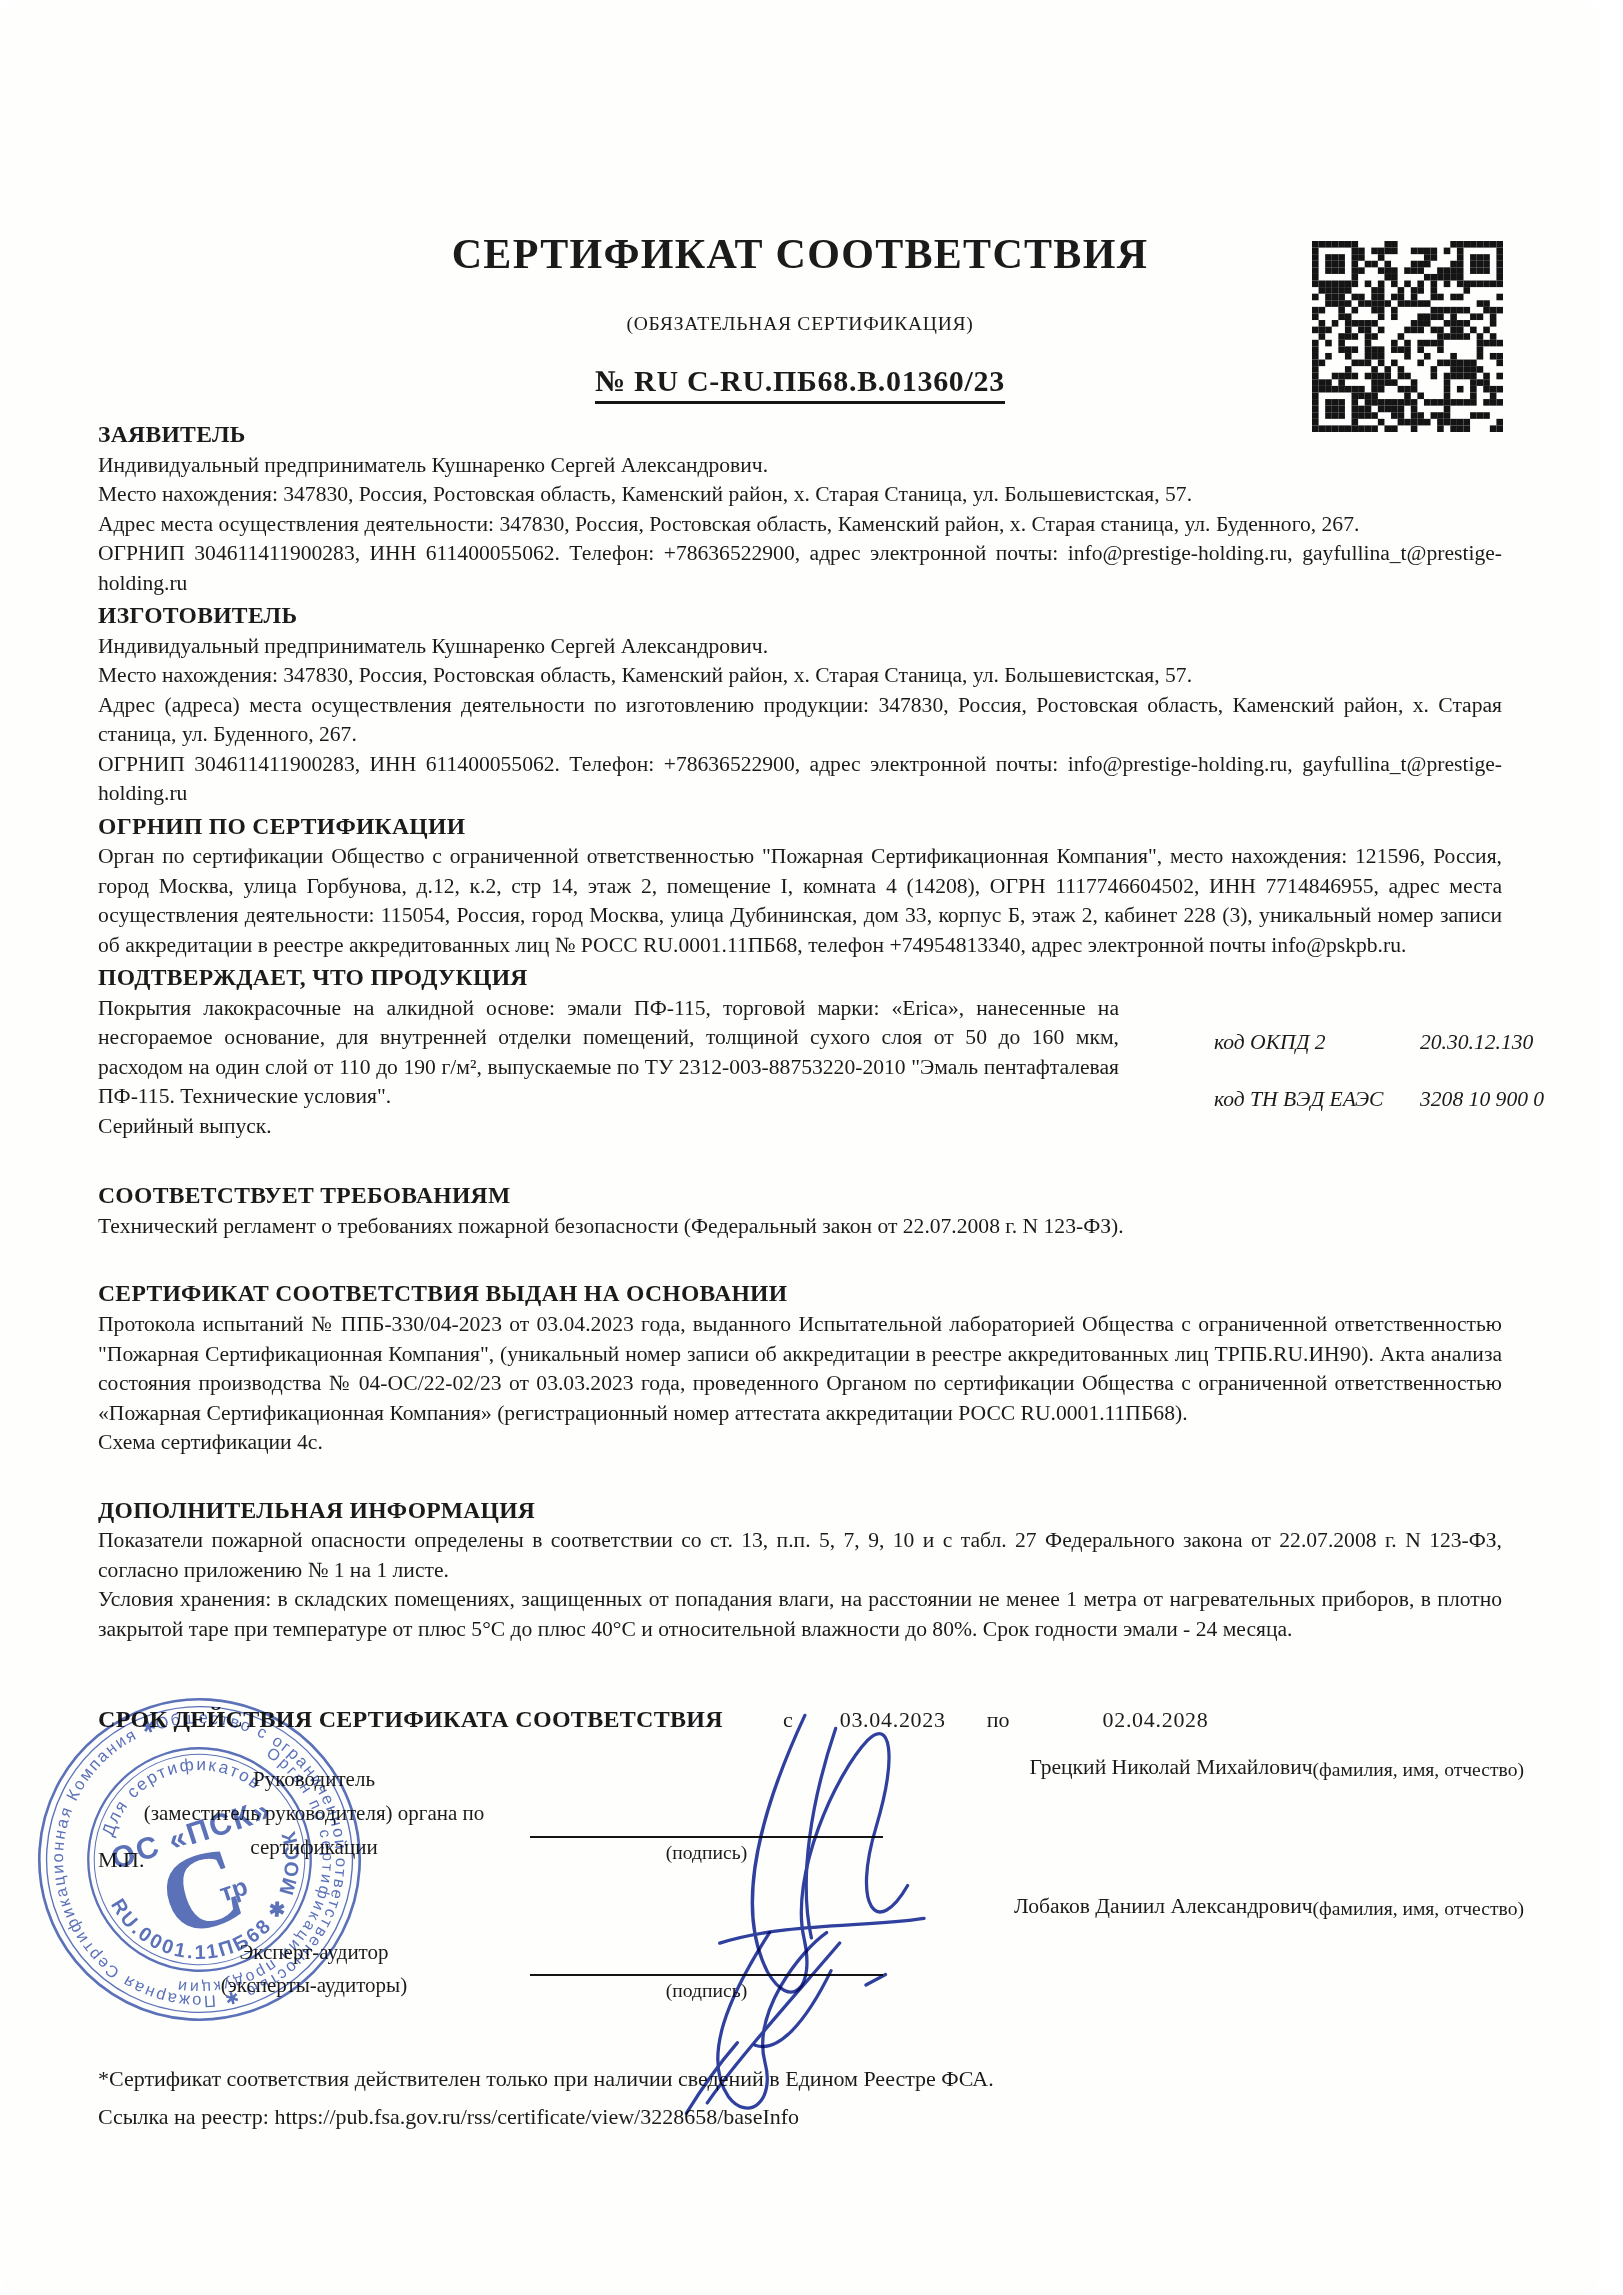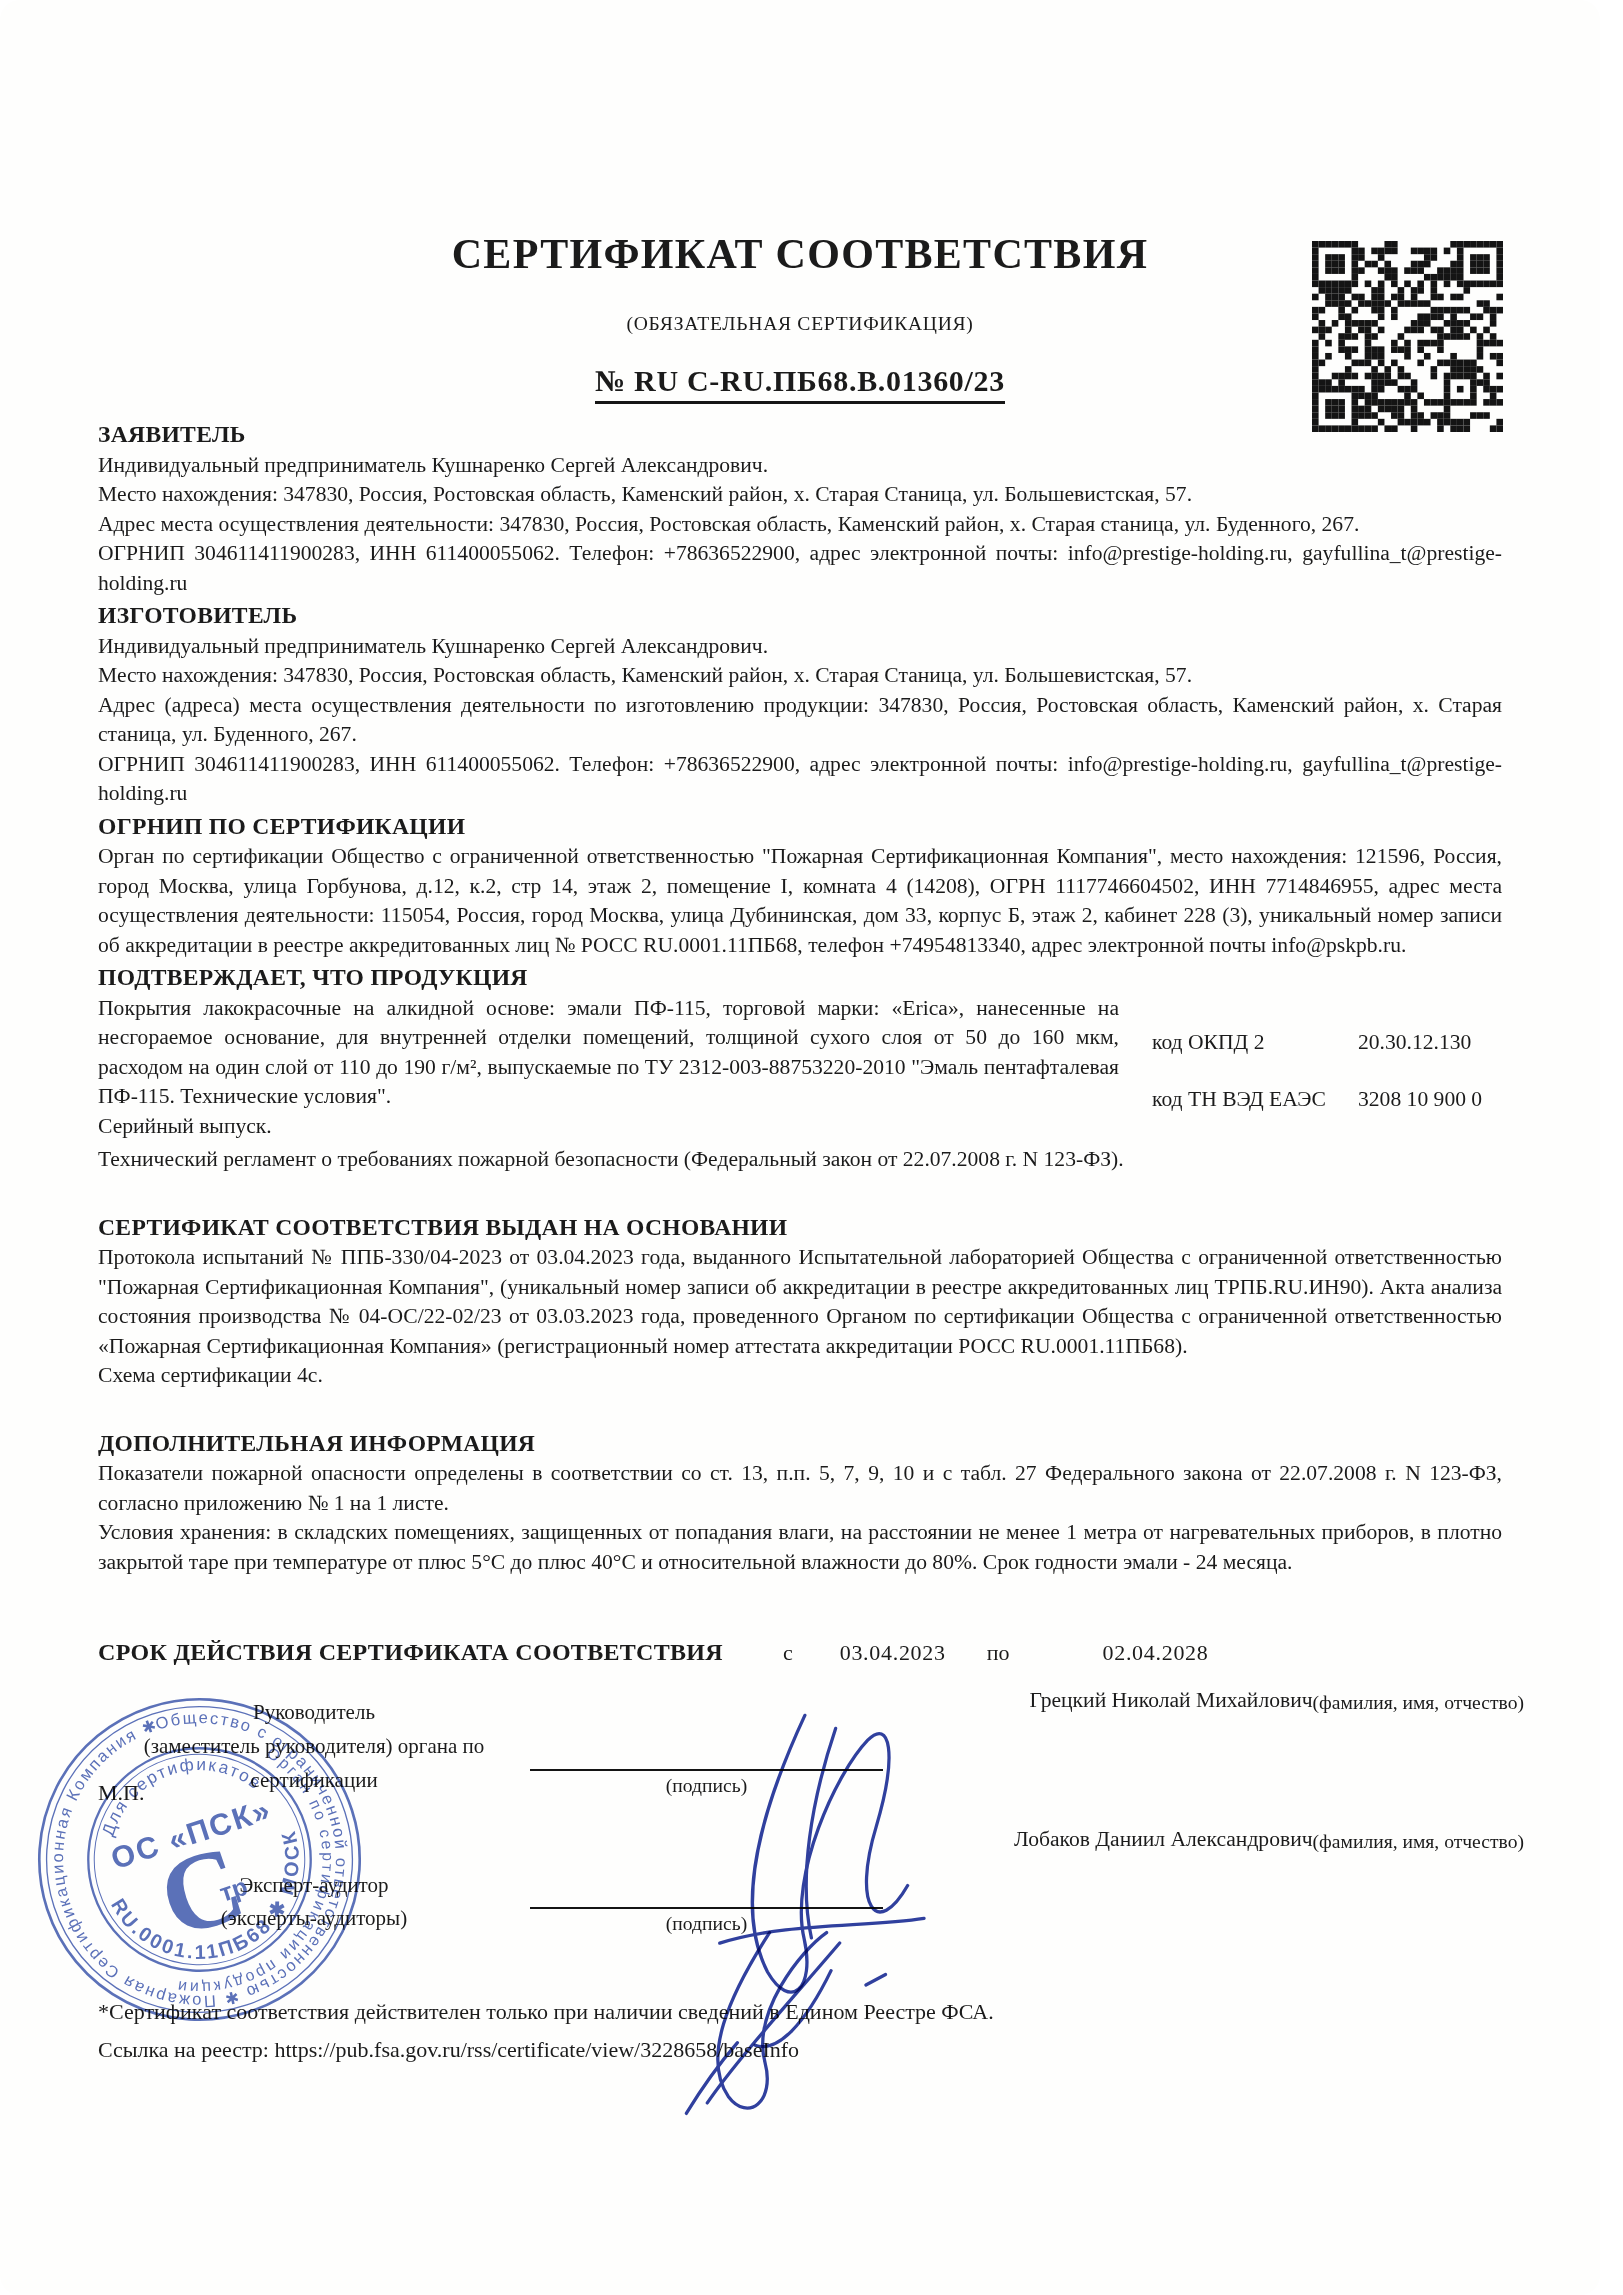--- a/index.html
+++ b/index.html
@@ -19,21 +19,21 @@
   .sec{margin-top:3.9px;}
   .sec h2{margin-bottom:2.6px;}
   .sec-applicant h2{margin-top:17px;}
   .sec-requirements h2{margin-top:41px;}
   .sec-basis h2{margin-top:39px;}
   .sec-additional h2{margin-top:39px;}
   .body-text{font-size:21.6px;line-height:29.5px;text-align:justify;}
   .line{font-size:21.6px;line-height:29.5px;}
   .product-wrap{position:relative;}
   .product-par{width:1021px;}
-  .codes{position:absolute;left:1054px;top:34px;width:373px;}
+  .codes{position:absolute;left:1116px;top:34px;width:373px;font-style:italic;}
   .code-row{display:flex;font-size:21.6px;line-height:29.5px;margin-bottom:27.5px;}
   .code-label{width:206px;flex:none;}
   .code-value{flex:1;}
   .validity{display:flex;align-items:baseline;margin-top:62px;}
   .validity h2{font-size:24px;}
   .v-label{font-size:22px;margin-left:60px;}
   .v-date{font-size:22px;margin-left:47px;letter-spacing:0.7px;}
   .v-label.to{margin-left:41px;}
   .v-date.to{margin-left:93px;}
   .signing{position:relative;margin-top:22px;display:grid;grid-template-columns:432px 353px 641px;row-gap:30px;}
@@ -550,20 +550,21 @@
           </div>
           <div class="code-row">
             <span class="code-label">код ТН ВЭД ЕАЭС</span>
             <span class="code-value">3208 10 900 0</span>
           </div>
         </div>
       </div>
     </div>
 
     <div class="sec sec-requirements">
+      <h2>СООТВЕТСТВУЕТ ТРЕБОВАНИЯМ</h2>
       <div class="body-text">Технический регламент о требованиях пожарной безопасности (Федеральный закон от 22.07.2008 г. N 123-ФЗ).</div>
     </div>
 
     <div class="sec sec-basis">
       <h2>СЕРТИФИКАТ СООТВЕТСТВИЯ ВЫДАН НА ОСНОВАНИИ</h2>
       <div class="body-text">Протокола испытаний № ППБ-330/04-2023 от 03.04.2023 года, выданного Испытательной лабораторией Общества с ограниченной ответственностью "Пожарная Сертификационная Компания", (уникальный номер записи об аккредитации в реестре аккредитованных лиц ТРПБ.RU.ИН90). Акта анализа состояния производства № 04-ОС/22-02/23 от 03.03.2023 года, проведенного Органом по сертификации Общества с ограниченной ответственностью «Пожарная Сертификационная Компания» (регистрационный номер аттестата аккредитации РОСС RU.0001.11ПБ68).</div>
       <div class="line">Схема сертификации 4с.</div>
     </div>
 
     <div class="sec sec-additional">

